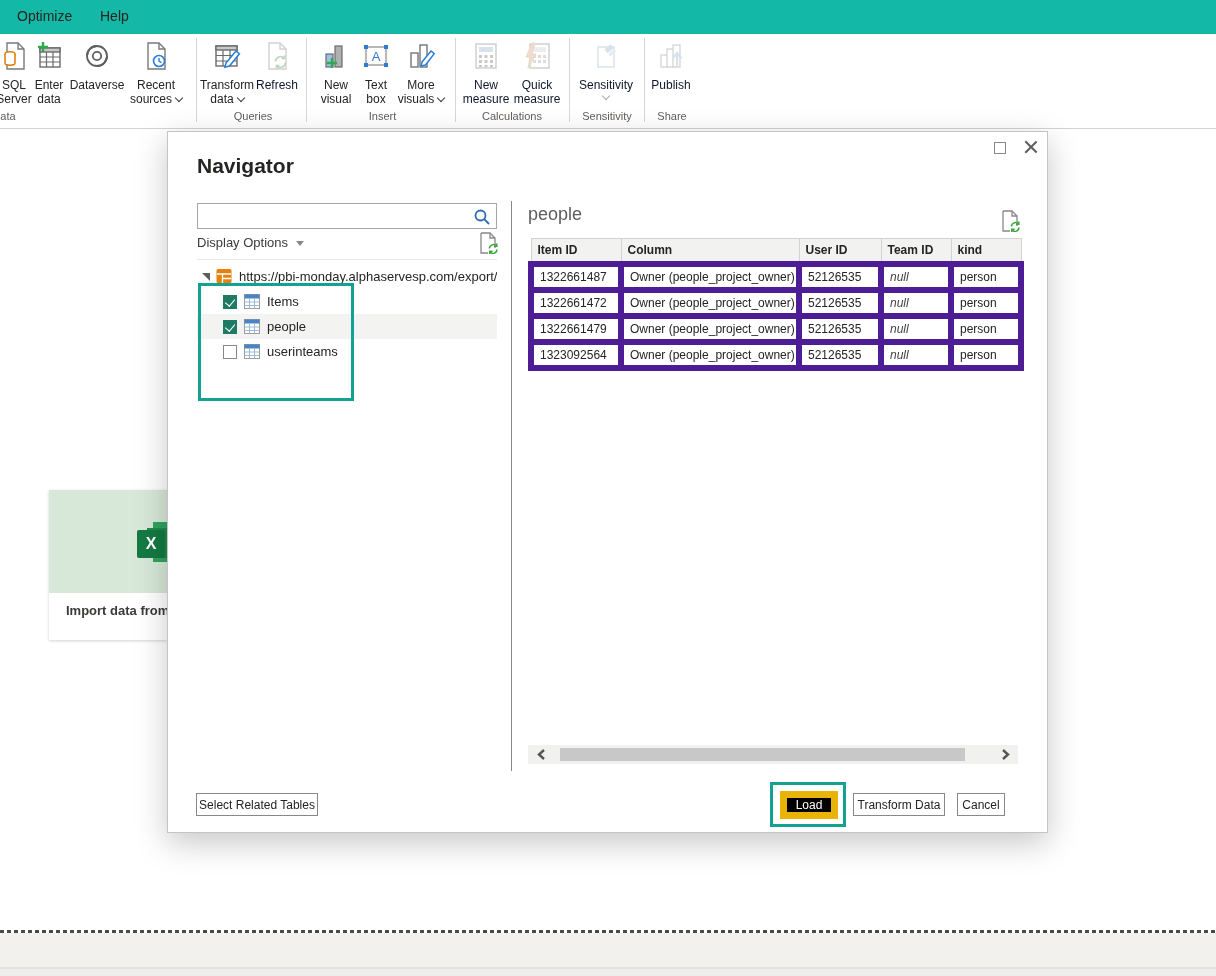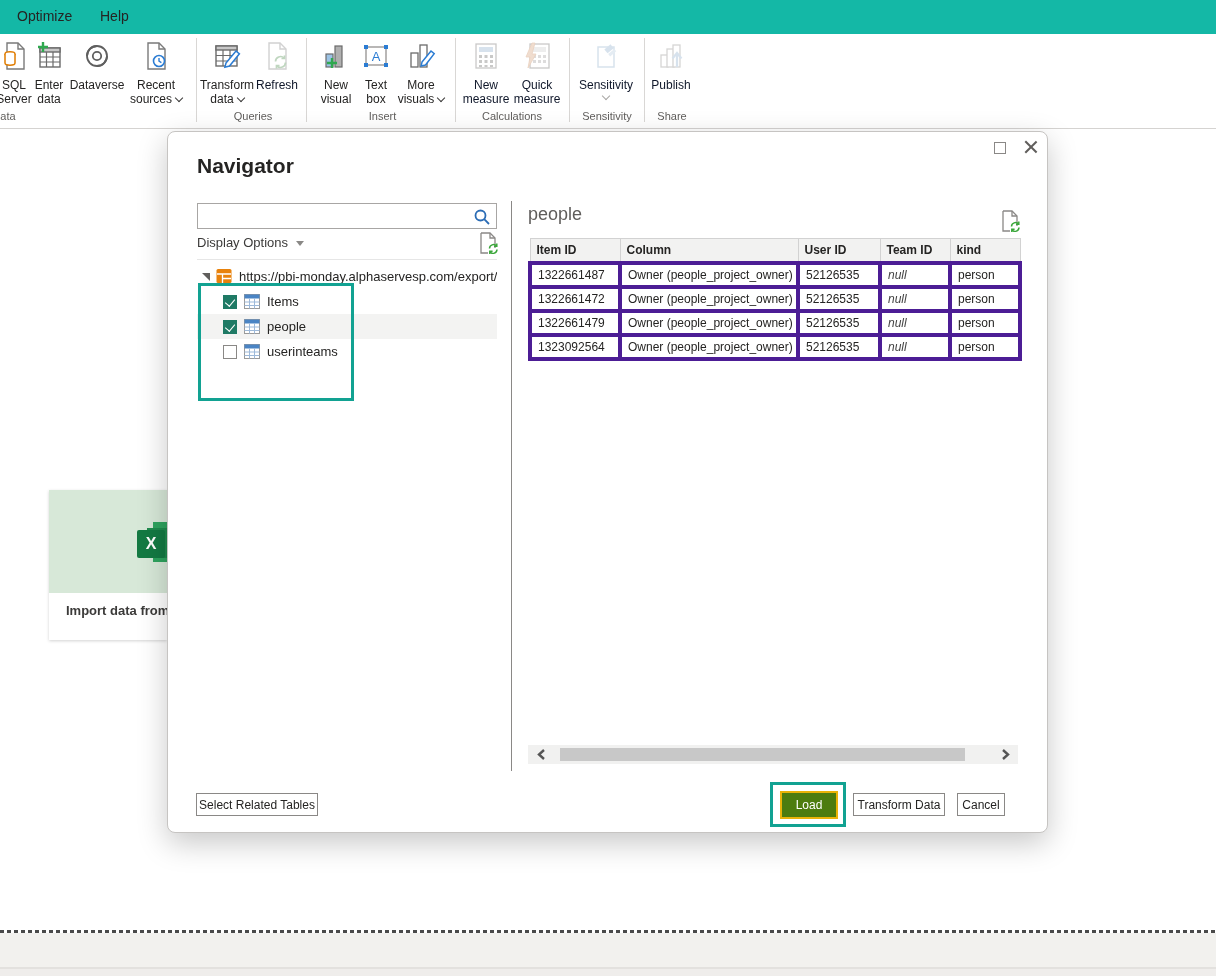--- a/index.html
+++ b/index.html
@@ -31,21 +31,21 @@
   .xl-mid { position:absolute; left:98px; top:38px; width:24px; height:30px; background:#1f8b4e; }
   .xl-dark { position:absolute; left:88px; top:40px; width:28px; height:28px; background:#147a43; border-radius:2px; color:#fff; font-weight:bold; font-size:16px; display:flex; align-items:center; justify-content:center; }
   .card-label { position:absolute; left:17px; top:113px; width:150px; font-size:13px; font-weight:bold; color:#3b3a39; white-space:nowrap; }
 
   .dotted-line { position:absolute; left:0; top:930px; width:1216px; height:3px; background:repeating-linear-gradient(90deg,#4a4a4a 0 4px,transparent 4px 7px); }
   .band-1 { position:absolute; left:0; top:933px; width:1216px; height:34px; background:#f2f1ee; }
   .band-line { position:absolute; left:0; top:967px; width:1216px; height:2px; background:#e3e1de; }
   .band-2 { position:absolute; left:0; top:969px; width:1216px; height:7px; background:#efedeb; }
 
   
-  .dialog { position:absolute; left:167px; top:131px; width:881px; height:702px; background:#fff; border:1px solid #c6c4c2; border-radius:8px; box-shadow:0 10px 30px rgba(0,0,0,.22); }
+  .dialog { position:absolute; left:167px; top:131px; width:881px; height:702px; background:#fff; border:1px solid #c6c4c2; border-radius:0; box-shadow:0 10px 30px rgba(0,0,0,.22); }
   .win-max { position:absolute; left:826px; top:10px; width:12px; height:12px; border:1px solid #8a8886; cursor:pointer; }
   .win-close { position:absolute; left:855px; top:7px; width:16px; height:16px; cursor:pointer; }
   .win-close::before,.win-close::after { content:""; position:absolute; left:7px; top:0; width:1.6px; height:16px; background:#605e5c; }
   .win-close::before { transform:rotate(45deg);} .win-close::after { transform:rotate(-45deg);}
   .dlg-title { position:absolute; left:29px; top:22px; font-size:21px; font-weight:bold; color:#252423; }
 
   
   .search-box { position:absolute; left:29px; top:71px; width:300px; height:26px; border:1px solid #a8a6a4; background:#fff; }
   .search-box input { position:absolute; left:6px; top:2px; width:262px; height:20px; border:none; outline:none; font-size:13px; font-family:inherit; }
   .search-icon { position:absolute; right:5px; top:4px; }
@@ -69,33 +69,33 @@
   .annot-tree { left:30px; top:151px; width:156px; height:118px; }
   .annot-load { left:602px; top:650px; width:76px; height:45px; }
 
   .vsep { position:absolute; left:343px; top:69px; width:1px; height:570px; background:#8a8886; }
 
   
   .prev-title { position:absolute; left:360px; top:72px; font-size:18px; color:#5f5d5b; }
   .refresh-doc-right { position:absolute; left:833px; top:78px; }
   .prev-table { position:absolute; left:360px; top:106px; width:490px; border-collapse:collapse; table-layout:fixed; font-size:12px; }
   .prev-table th { background:#f2f2f1; font-weight:bold; text-align:left; padding:4px 6px; border:1px solid #d2d2d2; color:#252423; height:22px; }
-  .prev-table td { padding:3px 6px; border:4px solid #4c1d95; height:21px; color:#252423; white-space:nowrap; overflow:hidden; }
+  .prev-table td { padding:3px 6px; border:6px solid #4c1d95; height:21px; color:#252423; white-space:nowrap; overflow:hidden; }
   .prev-table td.null { text-align:left; font-style:italic; color:#444; }
   .c0{width:90px}.c1{width:178px}.c2{width:82px}.c3{width:70px}.c4{width:70px}
 
   .hscroll { position:absolute; left:360px; top:613px; width:490px; height:19px; background:#f1f1f0; display:flex; align-items:center; }
   .scroll-arrow { width:26px; height:19px; display:flex; align-items:center; justify-content:center; cursor:pointer; }
   .scroll-track { flex:1; height:13px; position:relative; }
   .scroll-thumb { position:absolute; left:6px; top:0; width:405px; height:13px; background:#c8c8c8; cursor:grab; }
 
   
   .btn { position:absolute; background:#fff; border:1px solid #8a8886; font-size:12px; font-family:inherit; color:#252423; display:flex; align-items:center; justify-content:center; cursor:pointer; }
   .btn-related { left:28px; top:661px; width:122px; height:23px; }
-  .btn-load { left:612px; top:659px; width:58px; height:28px; background:#4d7c0f; border:2px solid #eab308; color:#fff;text-align:right; }
+  .btn-load { left:612px; top:659px; width:58px; height:28px; background:#000000; border:7px solid #eab308; color:#fff;text-align:right; }
   .btn-transform { left:685px; top:661px; width:92px; height:23px; }
   .btn-cancel { left:789px; top:661px; width:48px; height:23px; }
 
   svg { display:block; }
 </style>
 </head>
 <body>
 
 <div class="screen">
 

